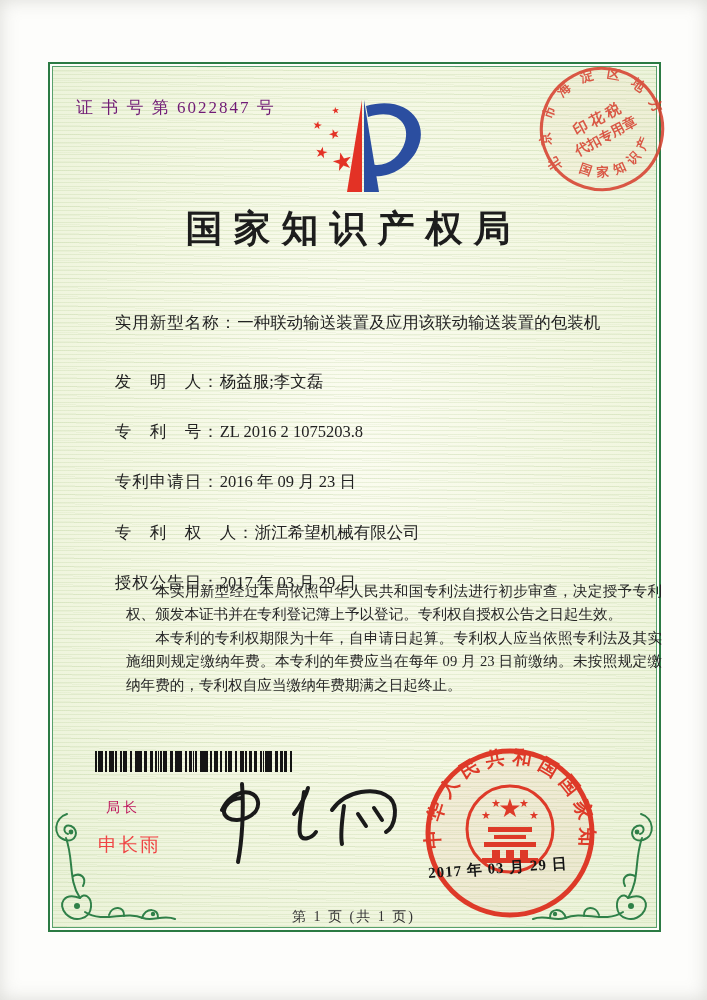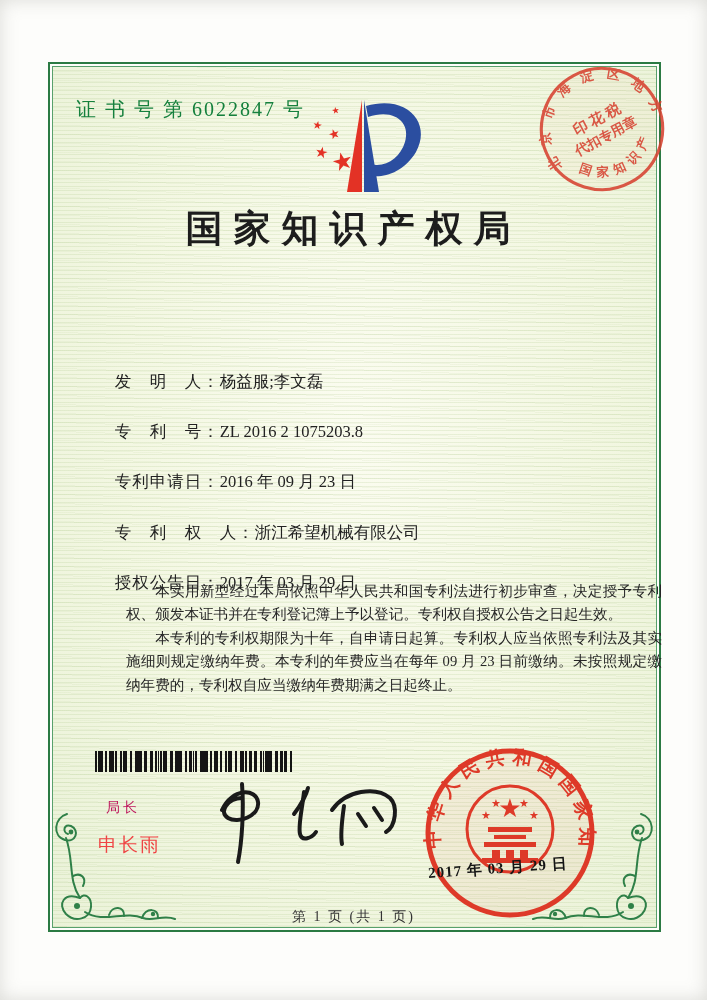--- a/index.html
+++ b/index.html
@@ -13,21 +13,21 @@
   .frame{position:absolute;left:48px;top:62px;width:609px;height:866px;border:2px solid #2b7a43;z-index:1;}
   .frame-inner{
     position:absolute;inset:2px;border:1px solid #58a06c;
     background:
       repeating-linear-gradient(0deg, rgba(146,182,104,0.16) 0 1px, rgba(0,0,0,0) 1px 4px),
       repeating-linear-gradient(2deg, rgba(146,182,104,0.08) 0 1px, rgba(0,0,0,0) 1px 9px),
       radial-gradient(ellipse at 50% 42%, #fbfcf0 0%, #f3f7e2 55%, #eaf2d8 100%);
   }
   .content{position:absolute;inset:0;z-index:2;}
   
-  .cert-number{position:absolute;left:76px;top:96px;font-size:20px;letter-spacing:2px;color:#15803d;}
+  .cert-number{position:absolute;left:76px;top:96px;font-size:17px;letter-spacing:2px;color:#701a75;}
   .logo{position:absolute;left:290px;top:90px;width:146px;height:114px;}
   .tax-stamp{
     position:absolute;left:531px;top:58px;width:142px;height:142px;
     transform:rotate(-28deg);opacity:.88;mix-blend-mode:multiply;z-index:4;
   }
   .title{
     position:absolute;left:0;right:0;top:204px;text-align:center;
     font-size:37px;font-weight:700;letter-spacing:11px;color:#1d1d1d;
   }
   
@@ -104,20 +104,23 @@
       </text>
       <text x="68" y="62" font-size="14" fill="#d6412f" font-weight="700" text-anchor="middle">印 花 税</text>
       <text x="68" y="80" font-size="13" fill="#d6412f" font-weight="700" text-anchor="middle">代扣专用章</text>
       <text font-size="12" fill="#d6412f" font-weight="700">
         <textPath href="#taxBottom" startOffset="6" textLength="120">国家知识产权局</textPath>
       </text>
     </svg>
 
     <div class="title">国家知识产权局</div>
 
+    <div class="field-row row-0">
+      <span class="lbl">实用新型名称：</span><span>一种联动输送装置及应用该联动输送装置的包装机</span>
+    </div>
     <div class="field-row row-1">
       <span class="lbl">发　明　人：</span><span>杨益服;李文磊</span>
     </div>
     <div class="field-row row-2">
       <span class="lbl">专　利　号：</span><span>ZL 2016 2 1075203.8</span>
     </div>
     <div class="field-row row-3">
       <span class="lbl">专利申请日：</span><span>2016 年 09 月 23 日</span>
     </div>
     <div class="field-row row-4">

